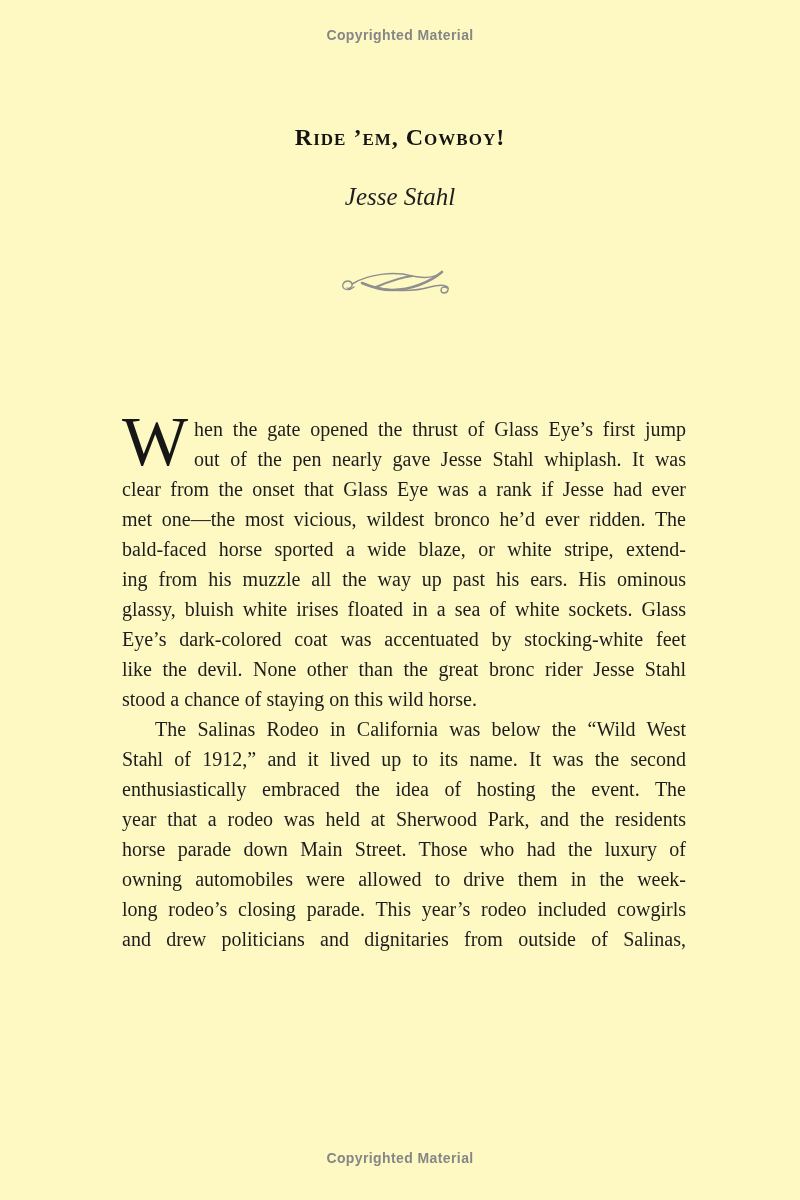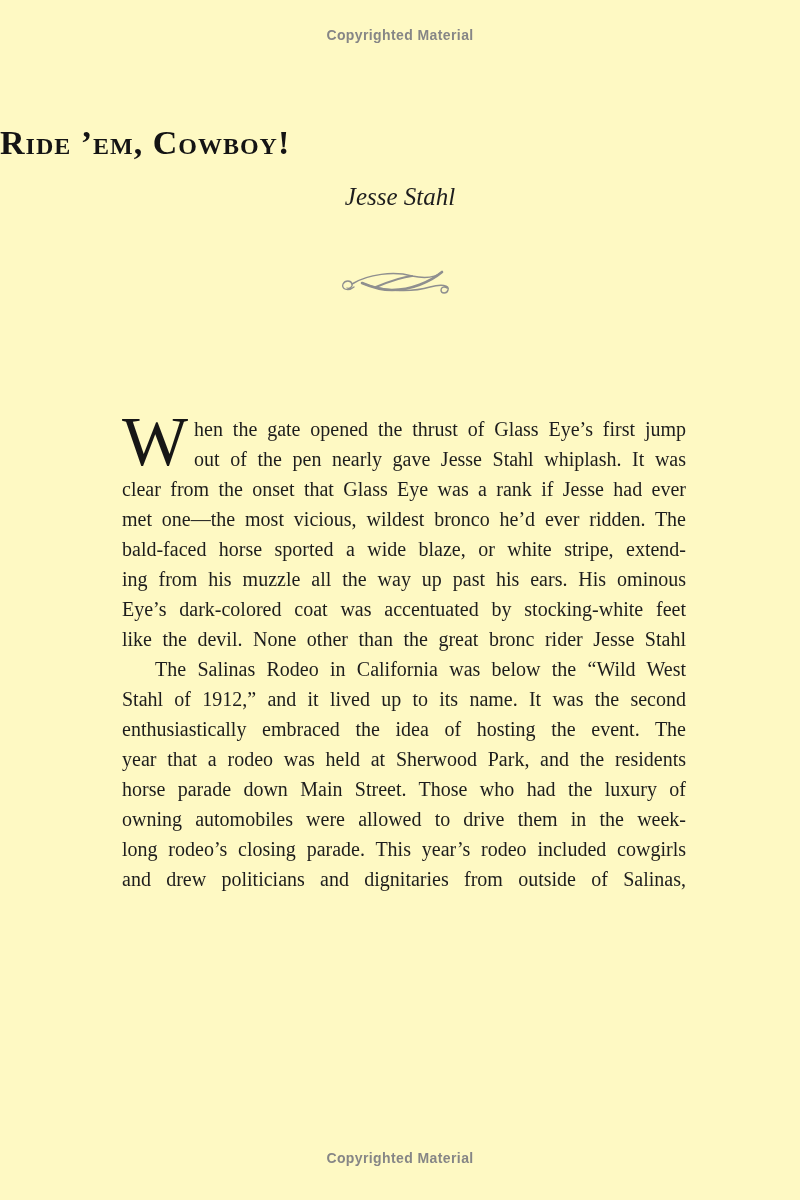--- a/index.html
+++ b/index.html
@@ -24,25 +24,25 @@
     letter-spacing: 0.4px;
     color: #868686;
   }
   .copyright.top { top: 27px; }
   .copyright.bottom { top: 1150px; }
   .chapter-title {
     position: absolute;
     top: 124px;
     left: 0;
     width: 100%;
-    text-align: left;
+    text-align: center;
     font-family: "Liberation Serif", serif;
     font-variant: small-caps;
     font-weight: 700;
-    font-size: 34px;
+    font-size: 24px;
     letter-spacing: 1px;
     color: #141414;
   }
   .chapter-subtitle {
     position: absolute;
     top: 183px;
     left: 0;
     width: 100%;
     text-align: center;
     font-family: "Liberation Serif", serif;
@@ -112,22 +112,24 @@
 
   <div class="body-text">
       <div class="paragraph">
         <span class="dropcap">W</span>
         <div class="line">hen the gate opened the thrust of Glass Eye’s first jump</div>
         <div class="line">out of the pen nearly gave Jesse Stahl whiplash. It was</div>
         <div class="line">clear from the onset that Glass Eye was a rank if Jesse had ever</div>
         <div class="line">met one—the most vicious, wildest bronco he’d ever ridden. The</div>
         <div class="line">bald-faced horse sported a wide blaze, or white stripe, extend-</div>
         <div class="line">ing from his muzzle all the way up past his ears. His ominous</div>
+        <div class="line">glassy, bluish white irises floated in a sea of white sockets. Glass</div>
         <div class="line">Eye’s dark-colored coat was accentuated by stocking-white feet</div>
         <div class="line">like the devil. None other than the great bronc rider Jesse Stahl</div>
+        <div class="line no-justify">stood a chance of staying on this wild horse.</div>
       </div>
       <div class="paragraph">
         <div class="line indent">The Salinas Rodeo in California was below the “Wild West</div>
         <div class="line">Stahl of 1912,” and it lived up to its name. It was the second</div>
         <div class="line">enthusiastically embraced the idea of hosting the event. The</div>
         <div class="line">year that a rodeo was held at Sherwood Park, and the residents</div>
         <div class="line">horse parade down Main Street. Those who had the luxury of</div>
         <div class="line">owning automobiles were allowed to drive them in the week-</div>
         <div class="line">long rodeo’s closing parade. This year’s rodeo included cowgirls</div>
         <div class="line">and drew politicians and dignitaries from outside of Salinas,</div>

